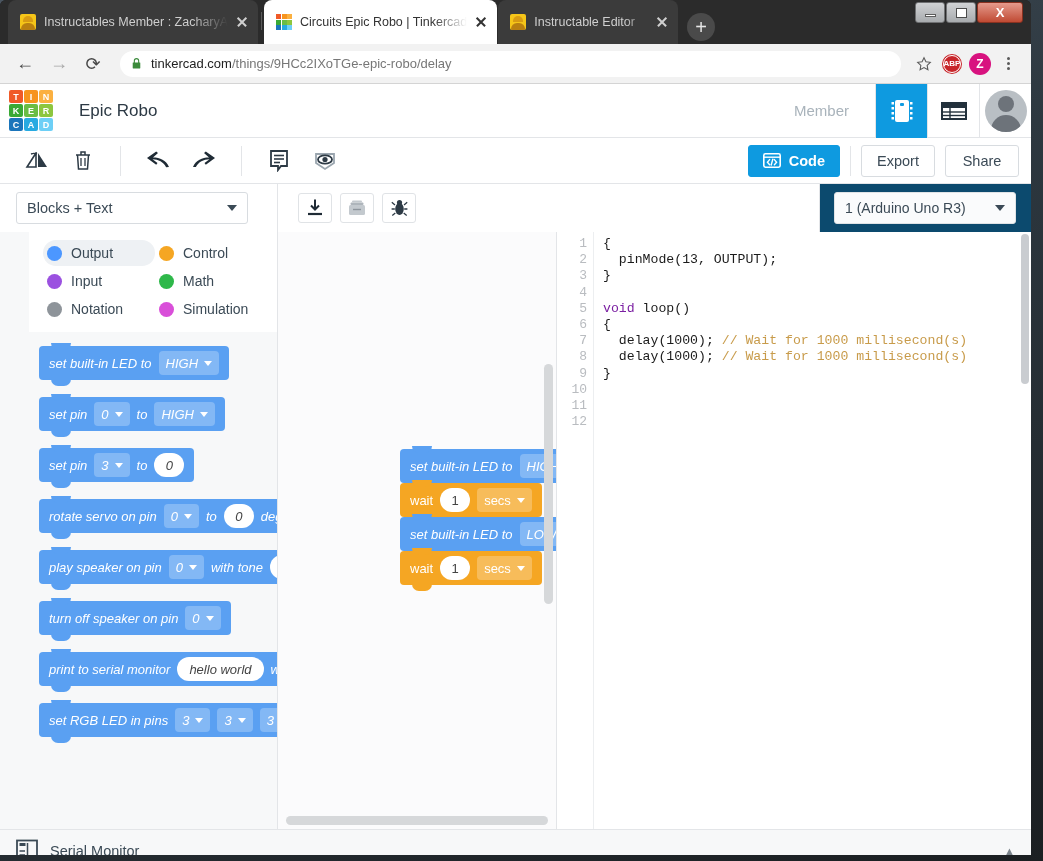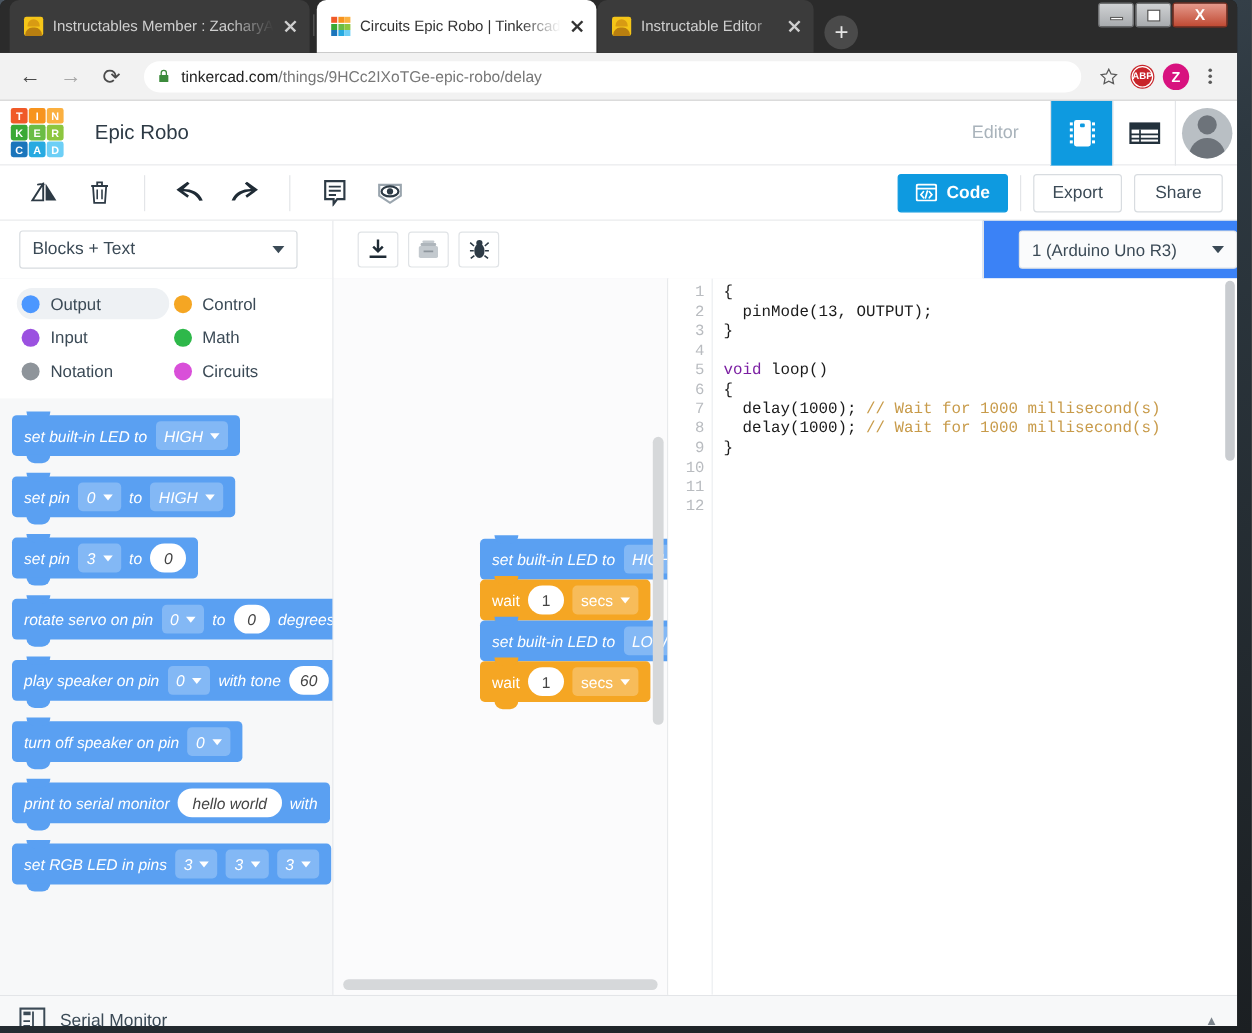--- a/index.html
+++ b/index.html
@@ -164,35 +164,35 @@
                  border-right: 1px solid #e3e5e8; height: 48px; background:#fff; }
   #mode-select {
     width: 232px; height: 32px; background: #fff; border: 1px solid #d8dce0; border-radius: 3px;
     display: flex; align-items: center; padding: 0 10px; font-size: 14.5px; color: #3b4a56;
   }
   #mode-select .caret { margin-left: auto; }
   #subbar-mid { flex: 1 1 auto; display: flex; align-items: center; gap: 8px; padding-left: 20px;
                 height: 48px; background:#fff; }
   .sq-btn { width: 34px; height: 30px; border: 1px solid #e0e3e6; border-radius: 3px; background: #fff;
             display: flex; align-items: center; justify-content: center; }
-  #subbar-right { width: 212px; display: flex; align-items: center; justify-content: flex-end;
-                  height: 48px; background:#3b82f6; border-left: 1px solid #e3e5e8; padding-left: 14px; }
+  #subbar-right { width: 212px; display: flex; align-items: center; justify-content: flex-start;
+                  height: 48px; background:#0c4a6e; border-left: 1px solid #e3e5e8; padding-left: 14px; }
   #board-select {
     width: 182px; height: 32px; background: #fafbfc; border: 1px solid #e0e3e6; border-radius: 3px;
     display: flex; align-items: center; padding: 0 10px; font-size: 14px; color: #3b4a56;
   }
   #board-select .caret { margin-left: auto; }
   .caret { width: 0; height: 0; border-left: 5px solid transparent; border-right: 5px solid transparent;
            border-top: 6px solid #3b4a56; }
 
   
   #editor-body { display: flex; height: 597px; }
 
   
-  #palette { width: 278px; border-right: 1px solid #e3e5e8; background: #f7f8f9; position: relative; overflow: hidden; }
+  #palette { width: 278px; border-right: 1px solid #e3e5e8; background: #f7f8f9; position: relative; overflow: hidden; padding-left: 29px; }
   #cat-grid { background: #fff; padding: 8px 10px 10px 14px; display: grid;
               grid-template-columns: 1fr 1fr; row-gap: 2px; }
   .cat { display: flex; align-items: center; gap: 9px; height: 26px; padding: 0 10px 0 4px;
          border-radius: 13px; font-size: 14px; color: #3b4a56; }
   .cat.selected { background: #eef1f4; }
   .cat .dot { width: 15px; height: 15px; border-radius: 50%; flex: 0 0 15px; }
 
   #blocks-list { position: relative; padding: 14px 0 0 10px; }
   .blk {
     position: relative; display: inline-flex; align-items: center; gap: 7px;
@@ -349,21 +349,21 @@
             <span style="background: rgb(251, 176, 64);">N</span>
             <span style="background: rgb(58, 169, 53);">K</span>
             <span style="background: rgb(106, 189, 69);">E</span>
             <span style="background: rgb(141, 198, 63);">R</span>
             <span style="background: rgb(27, 117, 187);">C</span>
             <span style="background: rgb(39, 170, 225);">A</span>
             <span style="background: rgb(109, 207, 246);">D</span>
           </div>
         <div id="doc-title">Epic Robo</div>
         <div id="header-right">
-          <div id="saved-label">Editor</div>
+          <div id="saved-label">Member</div>
           <div class="hdr-btn active">
             <svg width="22" height="26" viewBox="0 0 22 26">
               <rect x="4" y="2" width="14" height="22" rx="2" fill="#fff"></rect>
               <rect x="0.5" y="4" width="2.5" height="2.5" fill="#fff"></rect>
               <rect x="0.5" y="9" width="2.5" height="2.5" fill="#fff"></rect>
               <rect x="0.5" y="14" width="2.5" height="2.5" fill="#fff"></rect>
               <rect x="0.5" y="19" width="2.5" height="2.5" fill="#fff"></rect>
               <rect x="19" y="4" width="2.5" height="2.5" fill="#fff"></rect>
               <rect x="19" y="9" width="2.5" height="2.5" fill="#fff"></rect>
               <rect x="19" y="14" width="2.5" height="2.5" fill="#fff"></rect>
@@ -507,21 +507,21 @@
               <div class="cat">
                 <span class="dot" style="background: rgb(46, 184, 74);"></span>
                 <span>Math</span>
               </div>
               <div class="cat">
                 <span class="dot" style="background: rgb(142, 148, 154);"></span>
                 <span>Notation</span>
               </div>
               <div class="cat">
                 <span class="dot" style="background: rgb(217, 79, 217);"></span>
-                <span>Circuits</span>
+                <span>Simulation</span>
               </div>
             </div>
           <div id="blocks-list">
               <div><div class="blk out">
                   <span>set built-in LED to</span>
                   <span class="field-dd">
                     <span>HIGH</span>
                     <span class="caret-w"></span>
                   </span>
                 </div></div>

